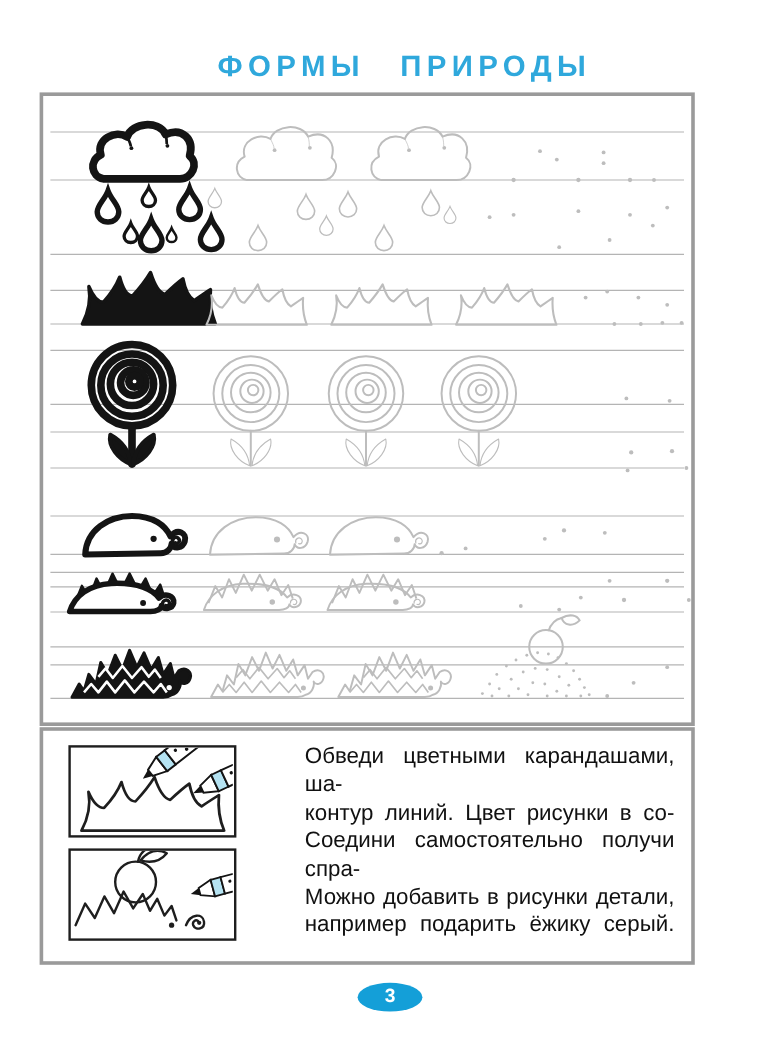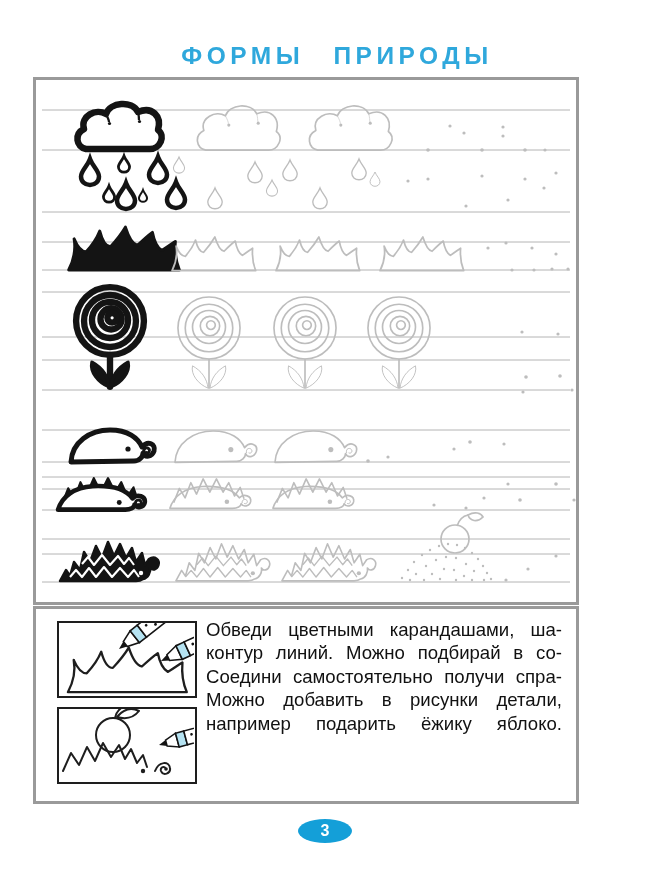--- a/index.html
+++ b/index.html
@@ -59,21 +59,21 @@
   .mini-box{
     position:absolute; left:21px; width:140px; height:77px;
     border:2.5px solid #1e1e1e; box-sizing:border-box; background:#fff; overflow:hidden;
   }
   .mini-box.first{top:12px;}
   .mini-box.second{top:98px;}
   .instructions{
     position:absolute; left:170px; top:9px; width:356px;
     font-size:18.6px; line-height:23.4px; color:#111111;
   }
-  .instructions .line{white-space:nowrap;}
+  .instructions .line{white-space:nowrap;margin-left:48px;}
   .instructions .jl{white-space:normal; text-align:justify; text-align-last:justify;}
   .page-badge{
     position:absolute; top:819px; left:50%; transform:translateX(-50%);
     width:54px; height:24px; border-radius:50%; background:#149fd8;
     color:#ffffff; font-weight:bold; font-size:16px; text-align:center; line-height:24px;
   }
 </style>
 </head>
 <body>
 
@@ -331,24 +331,24 @@
           <path class="sketch" d="M96,62 C100,52 110,52 111,59 C112,65 104,67 102,62 C101,59 104,57 106,58.5"></path>
           <circle class="sketchdot" cx="84" cy="62" r="2.2"></circle>
           <circle class="sketchdot" cx="107" cy="60" r="1.8"></circle>
         </g>
         <use href="#pencil" transform="translate(100,36) rotate(-15) scale(0.95)"></use>
       </svg>
     </div>
 
     <div class="instructions">
       <div class="line jl">Обведи цветными карандашами, ша-</div>
-      <div class="line jl">контур линий. Можно подбирай в со-</div>
+      <div class="line jl">контур линий. Цвет рисунки в со-</div>
       <div class="line jl">Соедини самостоятельно получи спра-</div>
       <div class="line jl">Можно добавить в рисунки детали,</div>
-      <div class="line jl">например подарить ёжику яблоко.</div>
+      <div class="line jl">например подарить ёжику серый.</div>
     </div>
   </div>
 
   <div class="page-badge">
     <span>3</span>
   </div>
 
 </div>
 
 </body></html>

